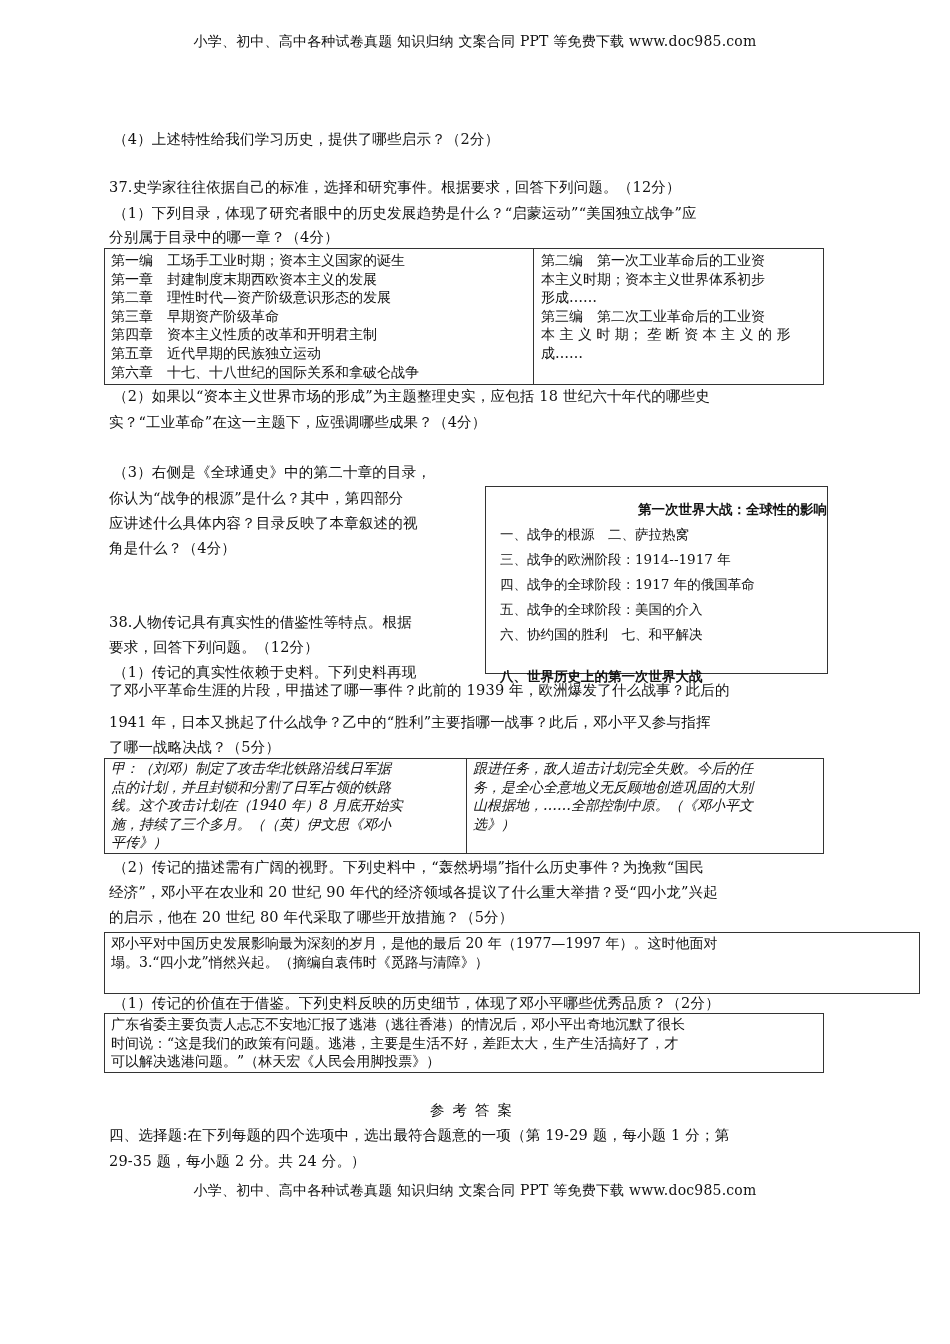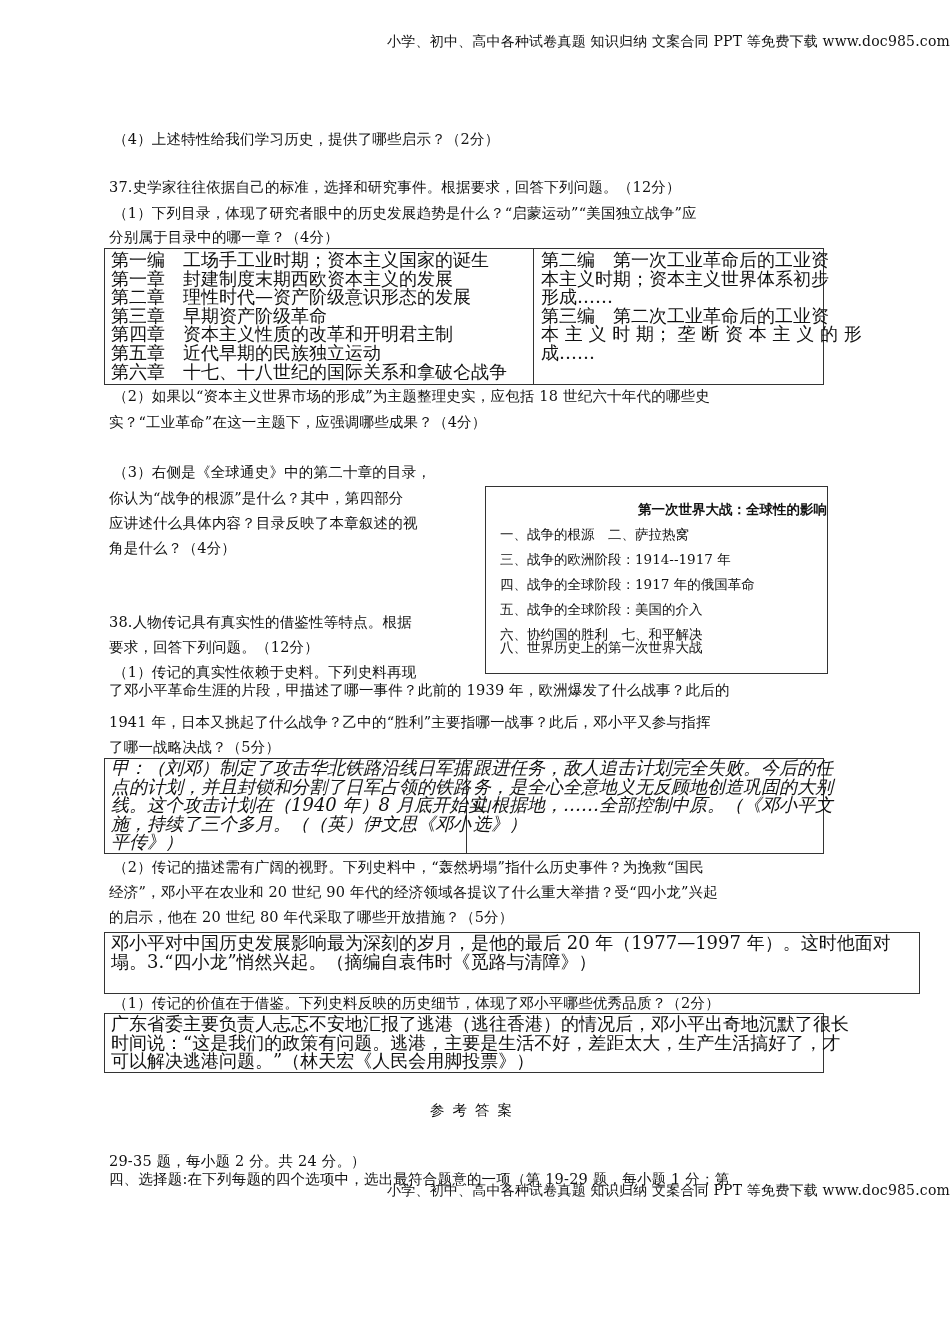--- a/index.html
+++ b/index.html
@@ -1,22 +1,22 @@
 <!DOCTYPE html>
 <html><head>
 <meta charset="utf-8">
 <style>
   html, body { margin: 0; padding: 0; background: #ffffff; }
   body { width: 950px; height: 1344px; position: relative; overflow: hidden;
          font-family: "DejaVu Serif", "Liberation Serif", serif; color: #111; }
   .abs { position: absolute; }
   .line { position: absolute; font-size: 14.5px; line-height: 19px; white-space: nowrap; letter-spacing: 0.2px; }
-  .header, .footer { left: 0; width: 950px; text-align: right; font-size: 14px; }
+  .header, .footer { left: 0; width: 950px; text-align: center; font-size: 14px; }
   .box { position: absolute; border: 1.5px solid #333; box-sizing: border-box; }
-  .cell-text { position: absolute; font-size: 18px; line-height: 18.6px; }
+  .cell-text { position: absolute; font-size: 14px; line-height: 18.6px; }
   .cell-text div { white-space: nowrap; }
   .vdiv { position: absolute; width: 0; border-left: 1.2px solid #333; }
   .wwi { font-family: "DejaVu Serif", serif; font-size: 13.5px; }
   .wwi .title { font-weight: bold; text-align: right; }
   .wwi-line { position: absolute; left: 14px; white-space: nowrap; }
   .center { text-align: center; }
   .spaced { letter-spacing: 8px; }
 </style>
 </head>
 <body>
@@ -58,21 +58,21 @@
 <div class="line" style="left:109px; top:514px;">应讲述什么具体内容？目录反映了本章叙述的视</div>
 <div class="line" style="left:109px; top:539px;">角是什么？（4分）</div>
 
 <div class="box wwi" style="left:485px; top:486px; width:343px; height:188px;">
   <div class="abs title" style="left:0; width:341px; top:14px;">第一次世界大战：全球性的影响</div>
   <div class="wwi-line" style="top:39px;">一、战争的根源　二、萨拉热窝</div>
   <div class="wwi-line" style="top:64px;">三、战争的欧洲阶段：1914--1917 年</div>
   <div class="wwi-line" style="top:89px;">四、战争的全球阶段：1917 年的俄国革命</div>
   <div class="wwi-line" style="top:114px;">五、战争的全球阶段：美国的介入</div>
   <div class="wwi-line" style="top:139px;">六、协约国的胜利　七、和平解决</div>
-  <div class="wwi-line" style="top:152px;">八、世界历史上的第一次世界大战</div>
+  <div class="wwi-line" style="top:181px;font-weight:bold;">八、世界历史上的第一次世界大战</div>
 </div>
 
 <div class="line" style="left:109px; top:613px;">38.人物传记具有真实性的借鉴性等特点。根据</div>
 <div class="line" style="left:109px; top:638px;">要求，回答下列问题。（12分）</div>
 <div class="line" style="left:113px; top:663px;">（1）传记的真实性依赖于史料。下列史料再现</div>
 <div class="line" style="left:109px; top:654px;margin-top:27px;">了邓小平革命生涯的片段，甲描述了哪一事件？此前的 1939 年，欧洲爆发了什么战事？此后的</div>
 <div class="line" style="left:109px; top:713px;">1941 年，日本又挑起了什么战争？乙中的“胜利”主要指哪一战事？此后，邓小平又参与指挥</div>
 <div class="line" style="left:109px; top:738px;">了哪一战略决战？（5分）</div>
 
 <div class="box" style="left:104px; top:758px; width:720px; height:96px;font-style:italic;">
@@ -107,16 +107,16 @@
 
 <div class="box" style="left:104px; top:1013px; width:720px; height:60px;">
   <div class="cell-text" style="left:6px; top:1px;">
     <div>广东省委主要负责人忐忑不安地汇报了逃港（逃往香港）的情况后，邓小平出奇地沉默了很长</div>
     <div>时间说：“这是我们的政策有问题。逃港，主要是生活不好，差距太大，生产生活搞好了，才</div>
     <div>可以解决逃港问题。”（林天宏《人民会用脚投票》）</div>
   </div>
 </div>
 
 <div class="line center spaced" style="left:0; width:950px; top:1101px;">参考答案</div>
-<div class="line" style="left:109px; top:1126px;margin-top:44px;">四、选择题:在下列每题的四个选项中，选出最符合题意的一项（第 19-29 题，每小题 1 分；第</div>
+<div class="line" style="left:109px; top:1126px;">四、选择题:在下列每题的四个选项中，选出最符合题意的一项（第 19-29 题，每小题 1 分；第</div>
 <div class="line" style="left:109px; top:1152px;">29-35 题，每小题 2 分。共 24 分。）</div>
 
 <div class="line footer" style="top:1181px;">小学、初中、高中各种试卷真题 知识归纳 文案合同 PPT 等免费下载  www.doc985.com</div>
 
 </body></html>

